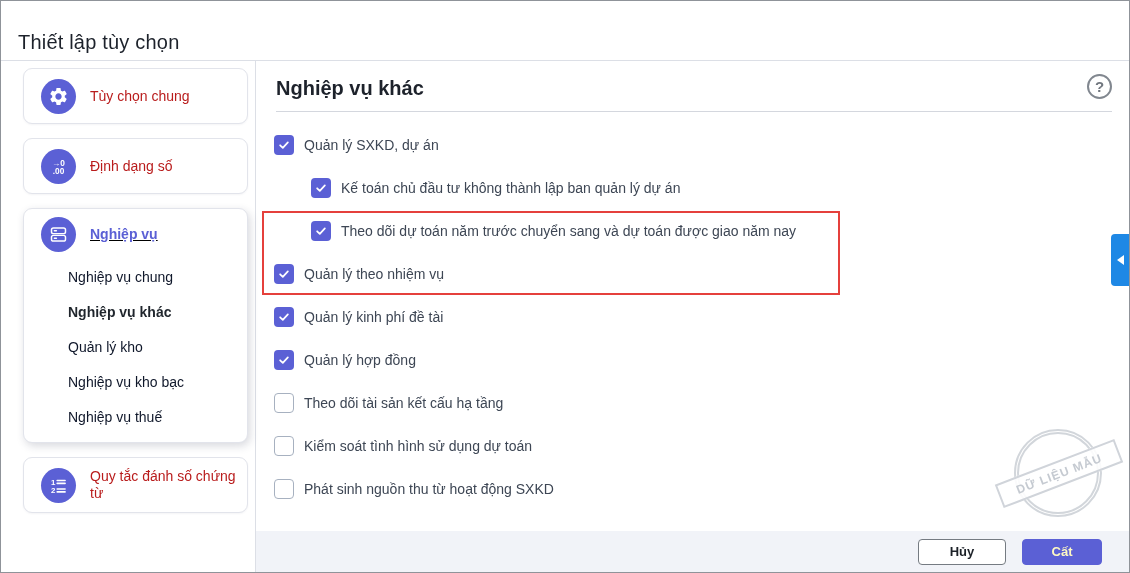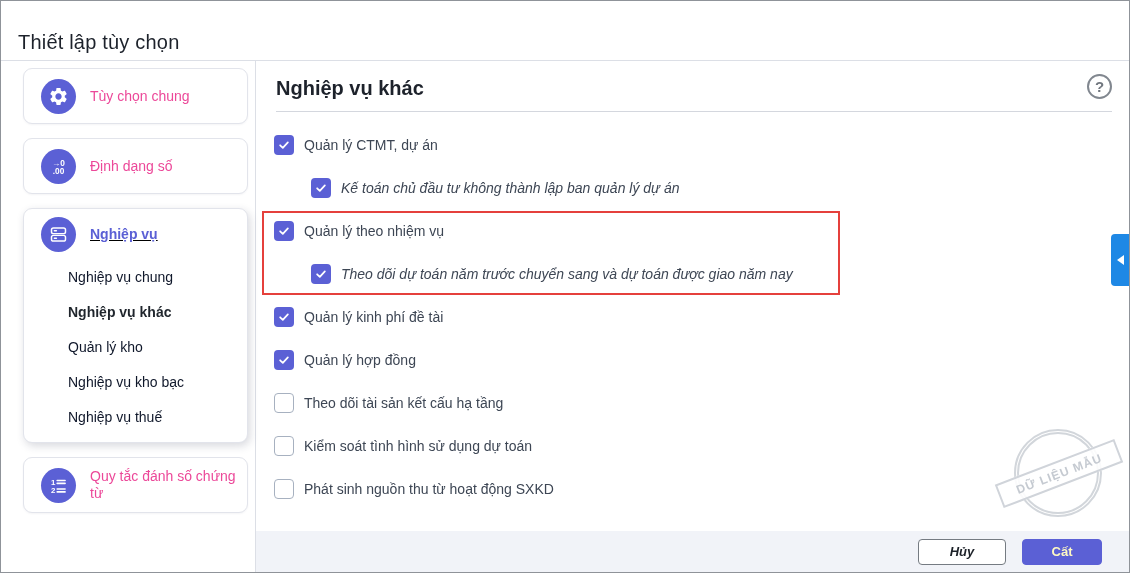--- a/index.html
+++ b/index.html
@@ -22,52 +22,52 @@
 
   
   .card{width:225px; border:1px solid var(--card-border); border-radius:9px; background:#fff;
         margin-bottom:14px; box-shadow:0 1px 2px rgba(40,45,70,.05); cursor:pointer;}
   .card.expanded{box-shadow:2px 3px 8px rgba(40,45,70,.18); padding-bottom:8px;}
   .card-head{height:54px; display:flex; align-items:center; padding-left:17px; gap:14px;}
   .card.expanded .card-head{height:50px;text-decoration:underline;}
   .icon-circle{width:35px; height:35px; border-radius:50%; background:var(--accent); flex:none;
                display:flex; align-items:center; justify-content:center;}
   .icon-circle svg{width:21px; height:21px; display:block;}
-  .card-label{font-size:14px; color:#ec4899; line-height:17px; padding-right:8px;}
+  .card-label{font-size:14px; color:#b91c1c; line-height:17px; padding-right:8px;}
   .card.active > .card-head .card-label{color:var(--accent); font-weight:600;}
   .sub-item{height:35px; display:flex; align-items:center; padding-left:44px; font-size:14px; color:#0f172a; cursor:pointer;}
   .sub-item.selected{font-weight:700; color:#1f252c;}
 
   
   .main-header{height:50px; display:flex; align-items:center; justify-content:space-between; padding:0 17px 0 20px;}
   .main-title{font-size:20px; font-weight:700; color:var(--title); padding-top:4px;}
   .help-btn{width:25px; height:25px; border-radius:50%; border:2px solid #81878f; color:#70767e;
             font-size:15px; font-weight:700; display:flex; align-items:center; justify-content:center; cursor:pointer; background:#fff;}
   .main-divider{border:none; border-top:1px solid #d4d7de; margin:0 17px 0 20px;}
 
   
   .options{padding:11px 20px 0 18px;}
   .opt-row{height:43px; display:flex; align-items:center; gap:10px;}
-  .opt-row.lvl2{margin-left:37px;font-style:italic;}
+  .opt-row.lvl2{margin-left:37px;}
   .cb{width:20px; height:20px; border-radius:4px; flex:none; cursor:pointer;
       border:1.5px solid #a7b1c0; background:#fff; display:flex; align-items:center; justify-content:center;}
   .cb.checked{border:none; background:var(--accent);}
   .cb svg{width:14px; height:14px; display:block;}
   .opt-label{font-size:14px; color:var(--text);}
 
   
   .red-box{position:absolute; left:6px; top:150px; width:578px; height:84px;
            border:2px solid var(--red); z-index:6; pointer-events:none;}
 
   
   .footer{position:absolute; left:0; right:0; bottom:0; height:41px; background:var(--footer-bg);
           display:flex; align-items:center; justify-content:flex-end; gap:16px; padding-right:27px;}
   .btn{height:26px; border-radius:4px; font-size:13px; font-weight:700; cursor:pointer;
        display:flex; align-items:center; justify-content:center; font-family:inherit;}
-  .btn-cancel{width:88px; background:#fff; border:1px solid #757b82; color:#1c2128;font-style:italic;}
+  .btn-cancel{width:88px; background:#fff; border:1px solid #757b82; color:#1c2128;}
   .btn-save{width:80px; background:var(--accent); border:1px solid var(--accent); color:#fef9c3;}
 
   
   .side-tab{position:absolute; right:0; top:233px; width:18px; height:52px; background:var(--blue);
             border-radius:4px 0 0 4px; display:flex; align-items:center; justify-content:center; cursor:pointer; z-index:8;}
   .side-tab .tri{width:0; height:0; border-top:5px solid transparent; border-bottom:5px solid transparent; border-right:7px solid #fff;}
 
   
   .stamp{position:absolute; left:742px; top:362px; width:122px; height:102px; z-index:1; pointer-events:none;}
   .stamp-circle{position:absolute; left:16px; top:6px; width:88px; height:88px; border:5px double #d2d6db; border-radius:50%;}
@@ -153,45 +153,45 @@
       </div>
       <hr class="main-divider">
 
       <div class="options">
           <div class="opt-row">
     <span class="cb checked">
               <svg viewBox="0 0 20 20">
                 <path d="M4.5 10.4 L8.3 14 L15.5 6.3" fill="none" stroke="#fff" stroke-width="2.5" stroke-linecap="round" stroke-linejoin="round"></path>
               </svg>
             </span>
-    <span class="opt-label">Quản lý CTMT, dự án</span>
+    <span class="opt-label">Quản lý SXKD, dự án</span>
   </div>
           <div class="opt-row lvl2">
     <span class="cb checked">
               <svg viewBox="0 0 20 20">
                 <path d="M4.5 10.4 L8.3 14 L15.5 6.3" fill="none" stroke="#fff" stroke-width="2.5" stroke-linecap="round" stroke-linejoin="round"></path>
               </svg>
             </span>
     <span class="opt-label">Kế toán chủ đầu tư không thành lập ban quản lý dự án</span>
   </div>
+          <div class="opt-row lvl2">
+    <span class="cb checked">
+              <svg viewBox="0 0 20 20">
+                <path d="M4.5 10.4 L8.3 14 L15.5 6.3" fill="none" stroke="#fff" stroke-width="2.5" stroke-linecap="round" stroke-linejoin="round"></path>
+              </svg>
+            </span>
+    <span class="opt-label">Theo dõi dự toán năm trước chuyển sang và dự toán được giao năm nay</span>
+  </div>
           <div class="opt-row">
     <span class="cb checked">
               <svg viewBox="0 0 20 20">
                 <path d="M4.5 10.4 L8.3 14 L15.5 6.3" fill="none" stroke="#fff" stroke-width="2.5" stroke-linecap="round" stroke-linejoin="round"></path>
               </svg>
             </span>
     <span class="opt-label">Quản lý theo nhiệm vụ</span>
-  </div>
-          <div class="opt-row lvl2">
-    <span class="cb checked">
-              <svg viewBox="0 0 20 20">
-                <path d="M4.5 10.4 L8.3 14 L15.5 6.3" fill="none" stroke="#fff" stroke-width="2.5" stroke-linecap="round" stroke-linejoin="round"></path>
-              </svg>
-            </span>
-    <span class="opt-label">Theo dõi dự toán năm trước chuyển sang và dự toán được giao năm nay</span>
   </div>
           <div class="opt-row">
     <span class="cb checked">
               <svg viewBox="0 0 20 20">
                 <path d="M4.5 10.4 L8.3 14 L15.5 6.3" fill="none" stroke="#fff" stroke-width="2.5" stroke-linecap="round" stroke-linejoin="round"></path>
               </svg>
             </span>
     <span class="opt-label">Quản lý kinh phí đề tài</span>
   </div>
           <div class="opt-row">

